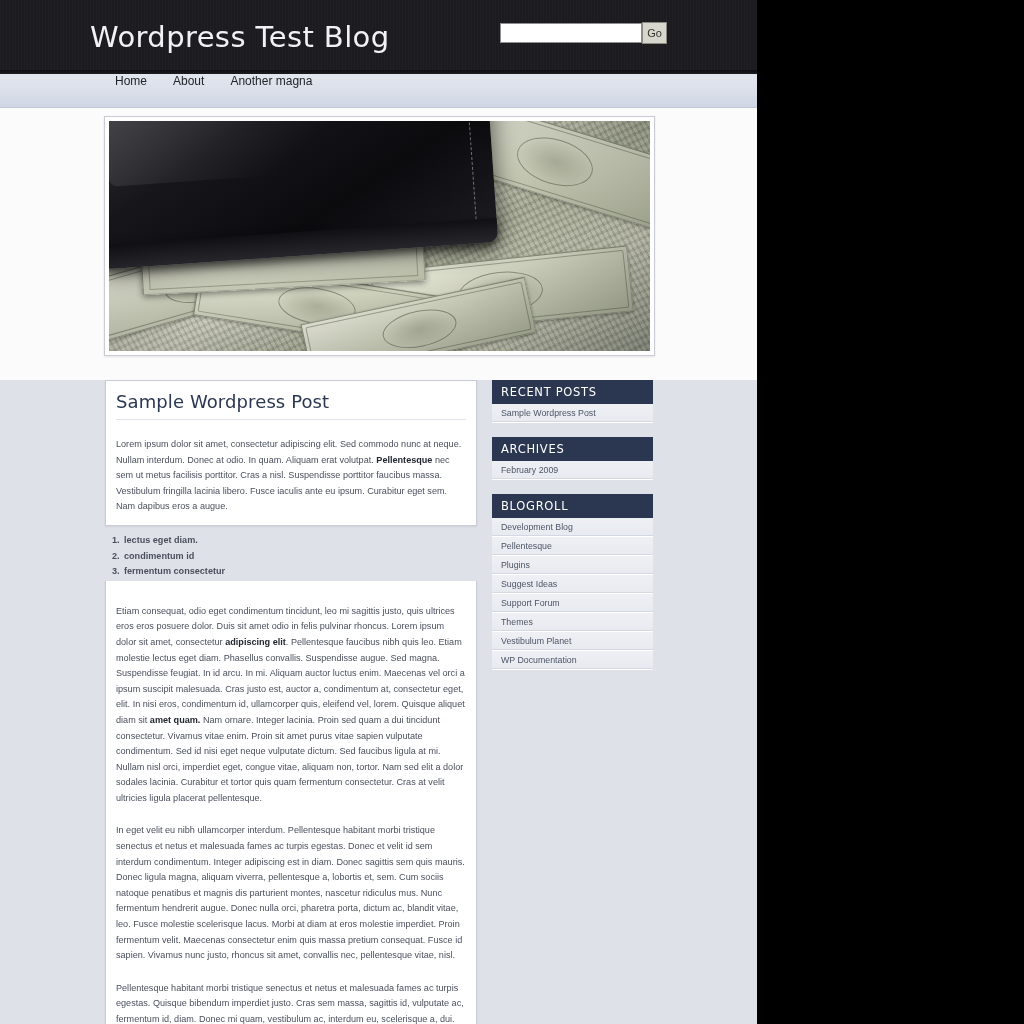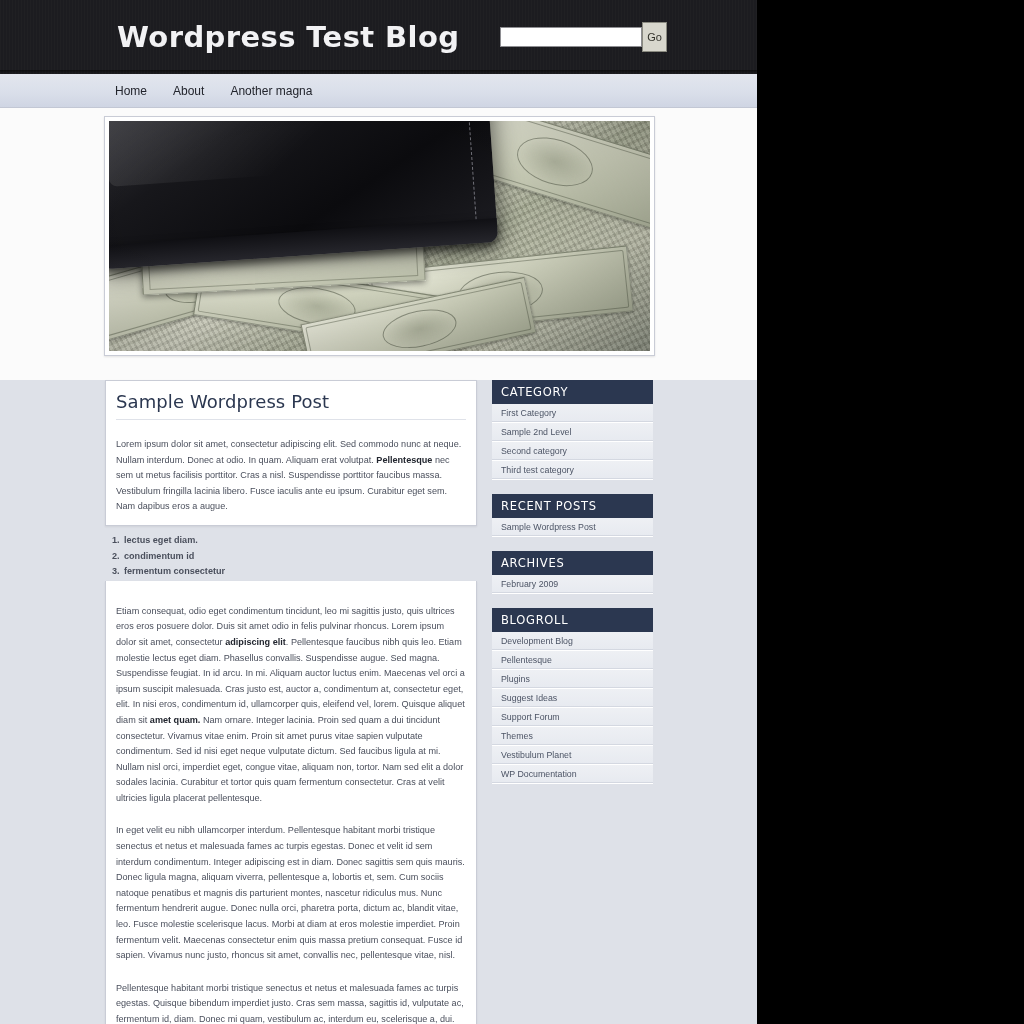--- a/index.html
+++ b/index.html
@@ -31,24 +31,24 @@
         rgba(0,0,0,0) 1px, rgba(0,0,0,0) 3px);
     background-size: 3px 100%;
   }
   .header::after{
     content:"";
     position:absolute; left:0; right:0; bottom:0; height:4px;
     background: linear-gradient(to bottom, rgba(0,0,0,0.55), rgba(0,0,0,0));
   }
   .site-title {
     position: absolute;
-    left: 117px; top: 20px;
+    left: 90px; top: 20px;
     color: #f2f2f4;
     font-size: 29px;
-    font-weight: 700;
+    font-weight: 400;
     letter-spacing: 0.4px;
     font-family: "DejaVu Sans", sans-serif;
   }
   .search-wrap {
     position: absolute;
     right: 90px; top: 22px;
     display: flex;
     align-items: center;
   }
   .search-input {
@@ -57,21 +57,21 @@
     border: 1px solid #8e8e92;
     background: #ffffff;
     font-size: 11px;
     padding: 0 3px;
     color: #222;
     outline: none;
     box-sizing: content-box;
   }
   .search-go {
     margin-left: 0;
-    height: 30px;
+    height: 22px;
     min-width: 21px;
     background: #d8d7cd;
     border: 1px solid #8a8a80;
     color: #33332c;
     font-size: 11px;
     line-height: 20px;
     padding: 0 4px;
     cursor: pointer;
     font-family: "Liberation Sans", sans-serif;
   }
@@ -81,21 +81,21 @@
     position: relative;
     height: 33px;
     background: linear-gradient(to bottom, #e3e6ee 0%, #dadfea 55%, #cfd5e3 100%);
     border-bottom: 1px solid #c2c7d4;
   }
   .nav-inner {
     position: absolute;
     left: 115px; top: 0;
     height: 33px;
     display: flex;
-    align-items: center;
+    align-items: flex-start;
     gap: 26px;
   }
   .nav-item {
     font-size: 12px;
     color: #22242c;
     text-decoration: none;
     cursor: pointer;
   }
 
   
@@ -377,37 +377,20 @@
           </p>
 
           <p class="post-p">In eget velit eu nibh ullamcorper interdum. Pellentesque habitant morbi tristique senectus et netus et malesuada fames ac turpis egestas. Donec et velit id sem interdum condimentum. Integer adipiscing est in diam. Donec sagittis sem quis mauris. Donec ligula magna, aliquam viverra, pellentesque a, lobortis et, sem. Cum sociis natoque penatibus et magnis dis parturient montes, nascetur ridiculus mus. Nunc fermentum hendrerit augue. Donec nulla orci, pharetra porta, dictum ac, blandit vitae, leo. Fusce molestie scelerisque lacus. Morbi at diam at eros molestie imperdiet. Proin fermentum velit. Maecenas consectetur enim quis massa pretium consequat. Fusce id sapien. Vivamus nunc justo, rhoncus sit amet, convallis nec, pellentesque vitae, nisl.</p>
           <p class="post-p">Pellentesque habitant morbi tristique senectus et netus et malesuada fames ac turpis egestas. Quisque bibendum imperdiet justo. Cras sem massa, sagittis id, vulputate ac, fermentum id, diam. Donec mi quam, vestibulum ac, interdum eu, scelerisque a, dui. Nulla neque. Lorem ipsum dolor sit amet, consectetur adipiscing elit. Aenean mauris. Vestibulum aliquet ipsum sed velit. Nam malesuada eros id mi. Fusce malesuada. Nam volutpat. Phasellus dignissim tristique sem. Maecenas dictum magna eget turpis. Nam dictum. Nunc blandit turpis. Maecenas risus massa, lobortis eget, vulputate auctor, tincidunt a, metus. Praesent volutpat eros eget mauris. Nam lacinia purus a sapien. Class aptent taciti sociosqu ad litora torquent per conubia nostra, per inceptos himenaeos. Donec non mi molestie odio blandit euismod.</p>
 
         </div>
       </div>
 
       <div class="sidebar">
 
-        <div class="widget">
-          <div class="widget-title">Category</div>
-          <ul class="widget-list">
-            <li>
-                <a>First Category</a>
-              </li>
-            <li>
-                <a>Sample 2nd Level</a>
-              </li>
-            <li>
-                <a>Second category</a>
-              </li>
-            <li>
-                <a>Third test category</a>
-              </li>
-          </ul>
-        </div>
 
         <div class="widget">
           <div class="widget-title">Recent Posts</div>
           <ul class="widget-list">
             <li>
                 <a>Sample Wordpress Post</a>
               </li>
           </ul>
         </div>
 

